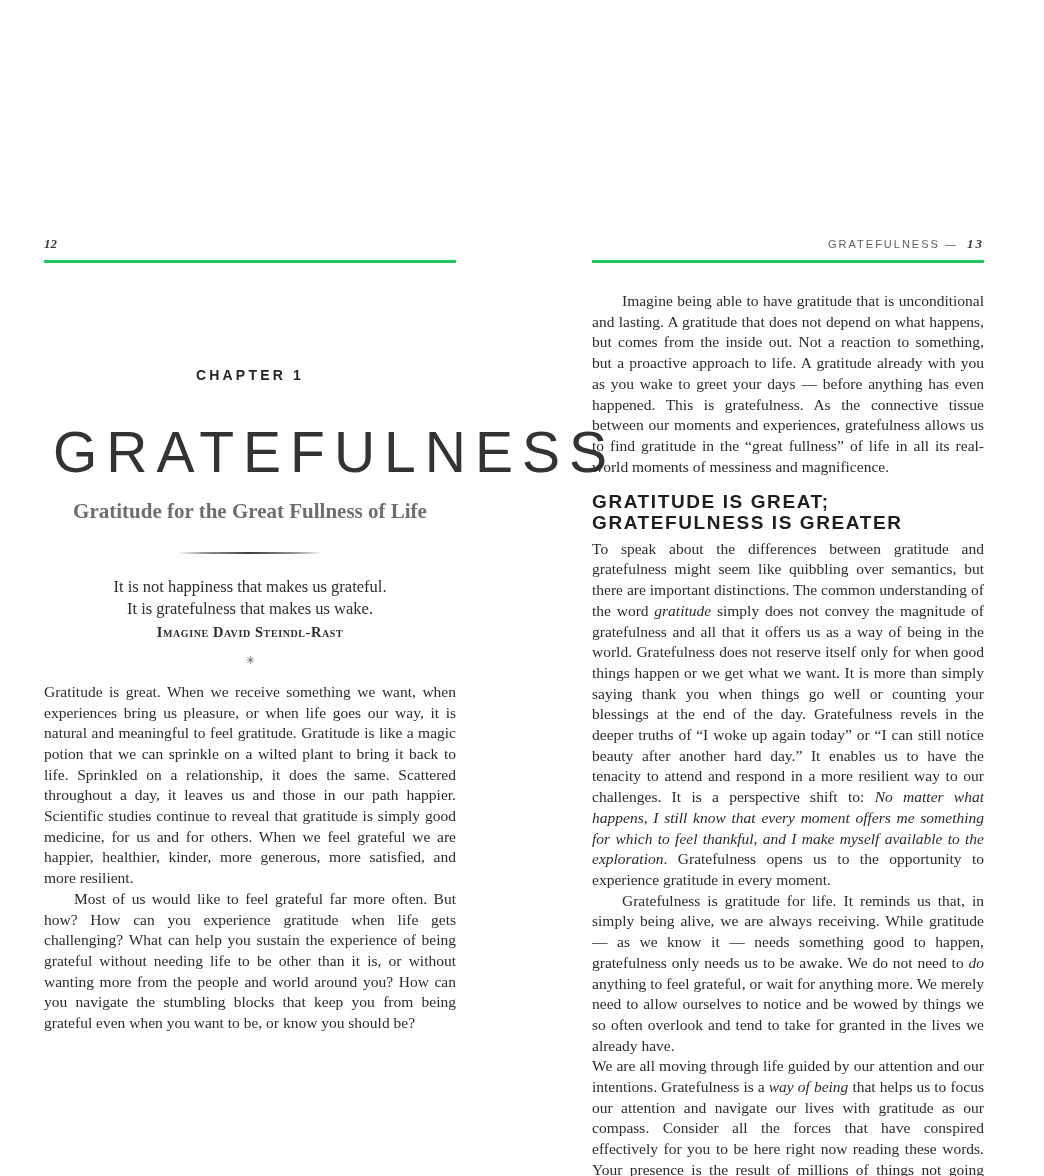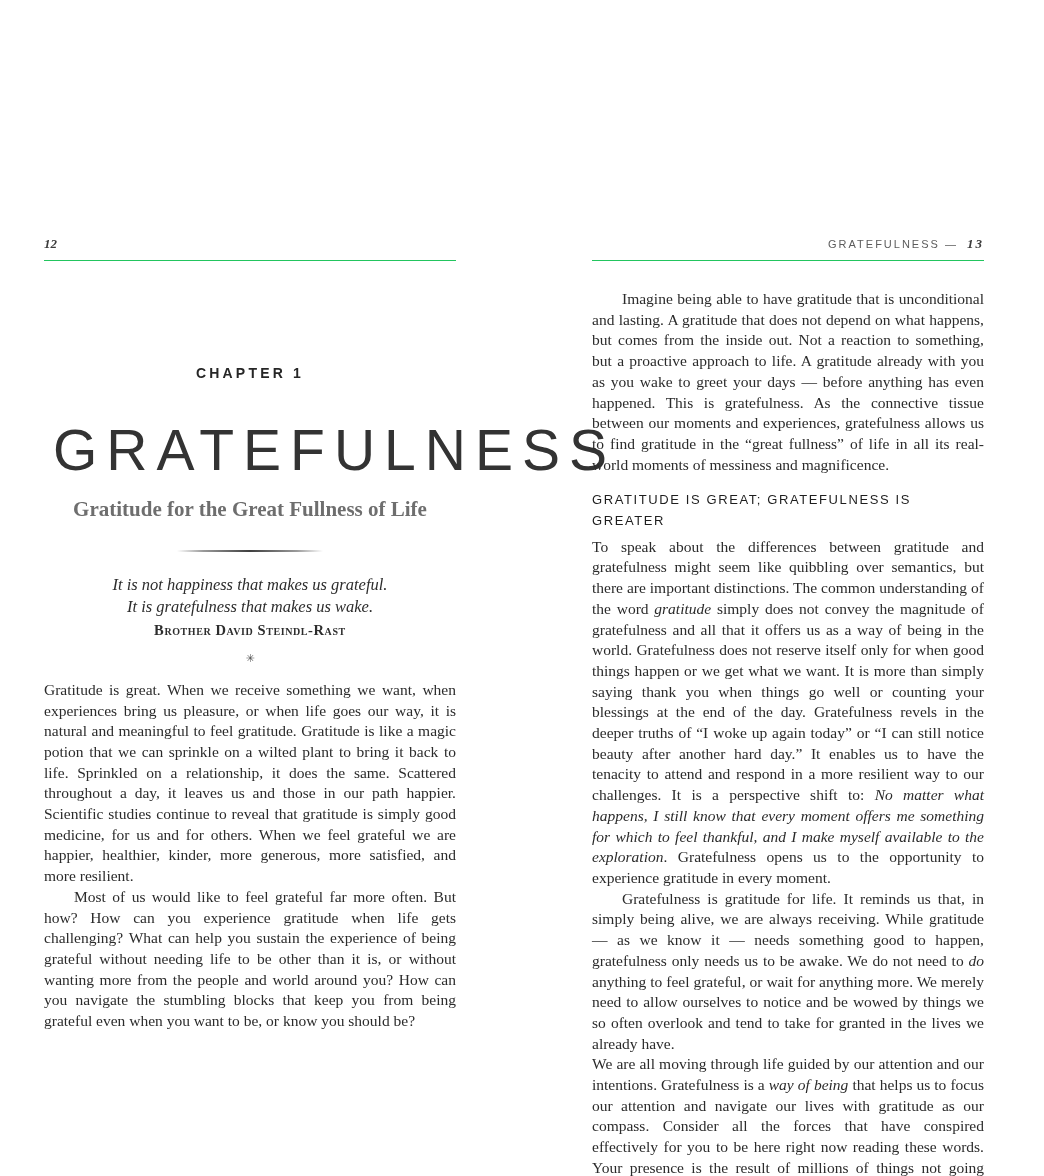--- a/index.html
+++ b/index.html
@@ -10,21 +10,21 @@
     color: #2b2b2b;
     overflow: hidden;
   }
   .spread { display: flex; width: 1044px; height: 1176px; }
   .page { width: 522px; box-sizing: border-box; position: relative; }
   .page-left  { padding: 236px 66px 0 44px; }
   .page-right { padding: 236px 60px 0 70px; }
 
   .page-header {
     display: flex; justify-content: space-between; align-items: flex-end;
-    border-bottom: 1px solid #22c55e; padding-bottom: 8px;
+    border-bottom: 3px solid #22c55e; padding-bottom: 8px;
   }
   .page-right .page-header { justify-content: flex-end; }
   .folio {
     font-family: "Liberation Serif", serif; font-style: italic;
     font-weight: 600; font-size: 13px; color: #3c3c3c;
   }
   .running-header {
     font-family: "Liberation Sans", sans-serif;
     font-size: 11px; letter-spacing: 2px; color: #5c5c5c; font-weight: 500;
   }
@@ -43,21 +43,21 @@
   .chapter-subtitle {
     margin-top: 16px; text-align: center;
     font-family: "Liberation Serif", serif; font-weight: 700;
     font-size: 21px; color: #6e6e6e;
   }
   .divider {
     width: 146px; height: 2px; margin: 28px auto 22px auto;
     background: linear-gradient(to right, rgba(80,80,80,0) 0%, #9a9a9a 18%, #3f3f3f 50%, #9a9a9a 82%, rgba(80,80,80,0) 100%);
   }
   .epigraph {
-    text-align: center; font-style: italic;
+    text-align: center; 
     font-size: 16.5px; line-height: 22px; color: #2d2d2d;
   }
   .epigraph-attribution {
     margin-top: 4px; text-align: center;
     font-variant: small-caps; letter-spacing: 0.6px;
     font-size: 14.5px; color: #2d2d2d; font-weight: 600;
   }
   .ornament {
     margin-top: 13px; text-align: center;
     font-family: "DejaVu Sans", sans-serif;
@@ -66,22 +66,22 @@
 
   .body-text { font-size: 15.5px; line-height: 20.7px; text-align: justify; }
   .body-text p { margin: 0; }
   .indent { text-indent: 30px; }
   .it { font-style: italic; }
 
   .left-body { margin-top: 15px; font-family: Liberation Serif, serif; }
   .right-body { margin-top: 28px; }
 
   .section-heading {
-    font-family: "Liberation Sans", sans-serif; font-weight: 400;
-    font-size: 13px; letter-spacing: 1.6px; color: #1e1e1e;
+    font-family: "Liberation Sans", sans-serif; font-weight: 700;
+    font-size: 19px; letter-spacing: 1.6px; color: #1e1e1e;
     margin: 15px 0 5px 0; text-align: left;
   }
 </style>
 </head>
 <body>
 
 <div class="spread">
 
   <div class="page page-left">
     <div class="page-header">
@@ -91,21 +91,21 @@
     <div class="chapter-label">CHAPTER 1</div>
     <div class="chapter-title">GRATEFULNESS</div>
     <div class="chapter-subtitle">Gratitude for the Great Fullness of Life</div>
 
     <div class="divider"></div>
 
     <div class="epigraph">
       <div>It is not happiness that makes us grateful.</div>
       <div>It is gratefulness that makes us wake.</div>
     </div>
-    <div class="epigraph-attribution">Brother David Steindl-Rast</div>
+    <div class="epigraph-attribution">Imagine David Steindl-Rast</div>
     <div class="ornament">✳</div>
 
     <div class="body-text left-body">
       <p><span>Gratitude is great. When we receive something we want, when experiences bring us pleasure, or when life goes our way, it is natural and meaningful to feel gratitude. Gratitude is like a magic potion that we can sprinkle on a wilted plant to bring it back to life. Sprinkled on a relationship, it does the same. Scattered throughout a day, it leaves us and those in our path happier. Scientific studies continue to reveal that gratitude is simply good medicine, for us and for others. When we feel grateful we are happier, healthier, kinder, more generous, more satisfied, and more resilient.</span></p>
       <p class="indent"><span>Most of us would like to feel grateful far more often. But how? How can you experience gratitude when life gets challenging? What can help you sustain the experience of being grateful without needing life to be other than it is, or without wanting more from the people and world around you? How can you navigate the stumbling blocks that keep you from being grateful even when you want to be, or know you should be?</span></p>
     </div>
   </div>
 
   <div class="page page-right">
     <div class="page-header">

